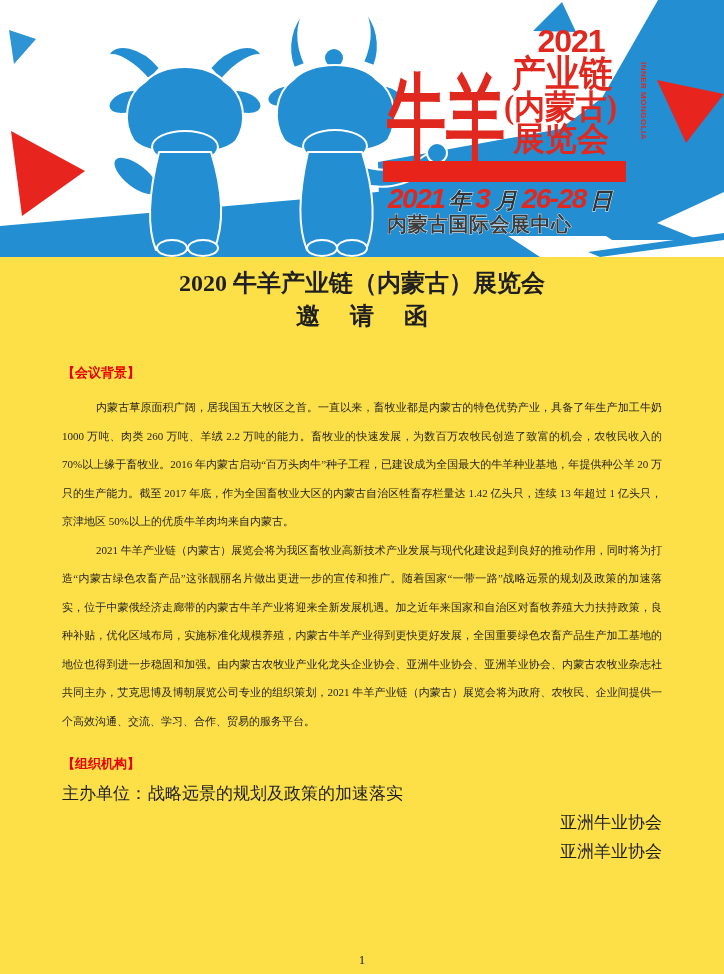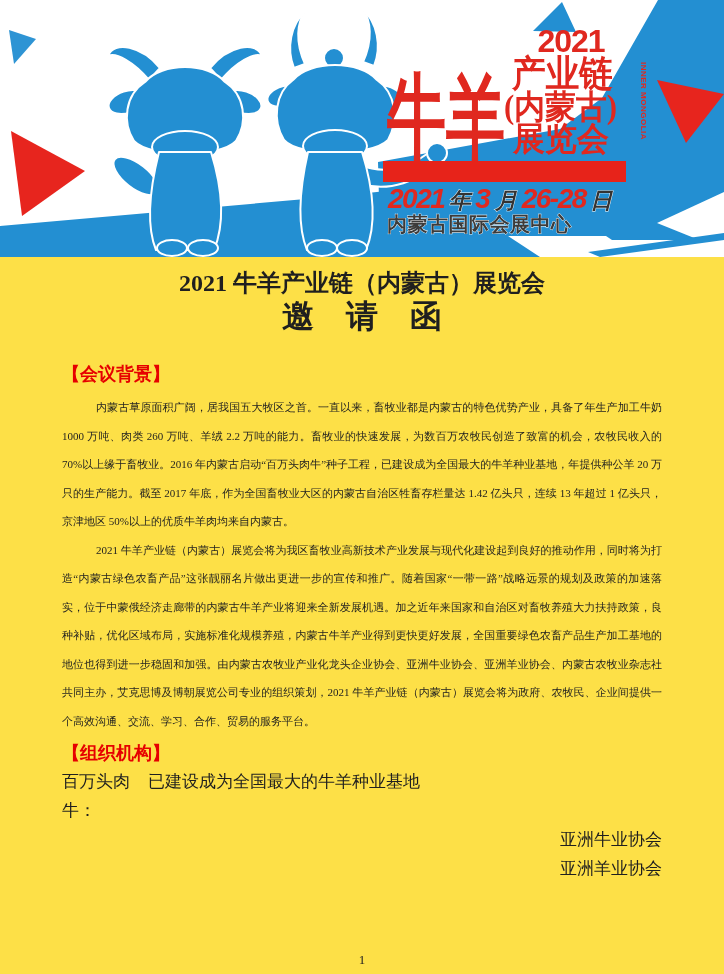--- a/index.html
+++ b/index.html
@@ -2,26 +2,26 @@
 <html><head>
 <meta charset="utf-8">
 <style>
   html,body{margin:0;padding:0;}
   body{width:724px;height:974px;background:#ffffff;overflow:hidden;}
   .page{position:relative;width:724px;height:974px;background:#fde047;
         font-family:"Liberation Serif","DejaVu Serif",serif;color:#1f1f1f;}
   .banner{display:block;width:724px;height:257px;}
   .content{padding:0 62px;}
   .doc-title{margin:11px 0 0;text-align:center;font-size:24px;font-weight:700;line-height:31px;}
-  .doc-subtitle{margin:1px 0 0;text-align:center;font-size:32px;font-weight:700;line-height:33px;
+  .doc-subtitle{margin:1px 0 0;text-align:center;font-size:24px;font-weight:700;line-height:33px;
                 letter-spacing:12px;text-indent:12px;}
-  .sec-h{color:#e60000;font-weight:700;font-size:18px;line-height:22px;
-         font-family:Liberation Sans, sans-serif;}
+  .sec-h{color:#e60000;font-weight:700;font-size:13px;line-height:22px;
+         font-family:Liberation Mono, monospace;}
   .sec-h.first{margin:30px 0 8px;}
-  .sec-h.second{margin:7px 0 3px;}
+  .sec-h.second{margin:19px 0 3px;}
   p.bodytext{margin:0;font-size:11px;line-height:28.5px;text-align:justify;text-indent:34px;}
   .org{margin-top:2px;font-size:17px;line-height:29px;}
   .org-row{display:flex;}
   .org-label{flex:none;width:86px;}
   .org-row.indent{padding-left:86px;justify-content:flex-end;}
   .page-num{position:absolute;bottom:6px;left:0;right:0;text-align:center;font-size:13px;color:#222;}
 </style>
 </head>
 <body>
 
@@ -88,33 +88,33 @@
       <tspan font-size="28" fill="#e0281f">3</tspan>
       <tspan font-size="22" fill="#333333" stroke="#ffffff" stroke-width="0.8" paint-order="stroke">月</tspan>
       <tspan font-size="28" letter-spacing="-1.5" fill="#e0281f">26-28</tspan>
       <tspan font-size="22" fill="#333333" stroke="#ffffff" stroke-width="0.8" paint-order="stroke">日</tspan>
     </text>
 
     <text x="387" y="231" font-size="20" font-weight="bold" fill="#3b3b3b" stroke="#ffffff" stroke-width="0.7" paint-order="stroke" letter-spacing="0.5">内蒙古国际会展中心</text>
   </svg>
 
   <div class="content">
-    <div class="doc-title">2021 牛羊产业链（内蒙古）展览会</div>
+    <div class="doc-title">2020 牛羊产业链（内蒙古）展览会</div>
     <div class="doc-subtitle">邀 请 函</div>
 
     <div class="sec-h first">【会议背景】</div>
     <p class="bodytext">内蒙古草原面积广阔，居我国五大牧区之首。一直以来，畜牧业都是内蒙古的特色优势产业，具备了年生产加工牛奶 1000 万吨、肉类 260 万吨、羊绒 2.2 万吨的能力。畜牧业的快速发展，为数百万农牧民创造了致富的机会，农牧民收入的 70%以上缘于畜牧业。2016 年内蒙古启动“百万头肉牛”种子工程，已建设成为全国最大的牛羊种业基地，年提供种公羊 20 万只的生产能力。截至 2017 年底，作为全国畜牧业大区的内蒙古自治区牲畜存栏量达 1.42 亿头只，连续 13 年超过 1 亿头只，京津地区 50%以上的优质牛羊肉均来自内蒙古。</p>
     <p class="bodytext">2021 牛羊产业链（内蒙古）展览会将为我区畜牧业高新技术产业发展与现代化建设起到良好的推动作用，同时将为打造“内蒙古绿色农畜产品”这张靓丽名片做出更进一步的宣传和推广。随着国家“一带一路”战略远景的规划及政策的加速落实，位于中蒙俄经济走廊带的内蒙古牛羊产业将迎来全新发展机遇。加之近年来国家和自治区对畜牧养殖大力扶持政策，良种补贴，优化区域布局，实施标准化规模养殖，内蒙古牛羊产业得到更快更好发展，全国重要绿色农畜产品生产加工基地的地位也得到进一步稳固和加强。由内蒙古农牧业产业化龙头企业协会、亚洲牛业协会、亚洲羊业协会、内蒙古农牧业杂志社共同主办，艾克思博及博朝展览公司专业的组织策划，2021 牛羊产业链（内蒙古）展览会将为政府、农牧民、企业间提供一个高效沟通、交流、学习、合作、贸易的服务平台。</p>
 
     <div class="sec-h second">【组织机构】</div>
 
     <div class="org">
       <div class="org-row">
-        <span class="org-label">百万头肉牛：</span>
-        <span>已建设成为全国最大的牛羊种业基地</span>
+        <span class="org-label">主办单位：</span>
+        <span>战略远景的规划及政策的加速落实</span>
       </div>
       <div class="org-row indent">
         <span>亚洲牛业协会</span>
       </div>
       <div class="org-row indent">
         <span>亚洲羊业协会</span>
       </div>
 
     </div>
   </div>

